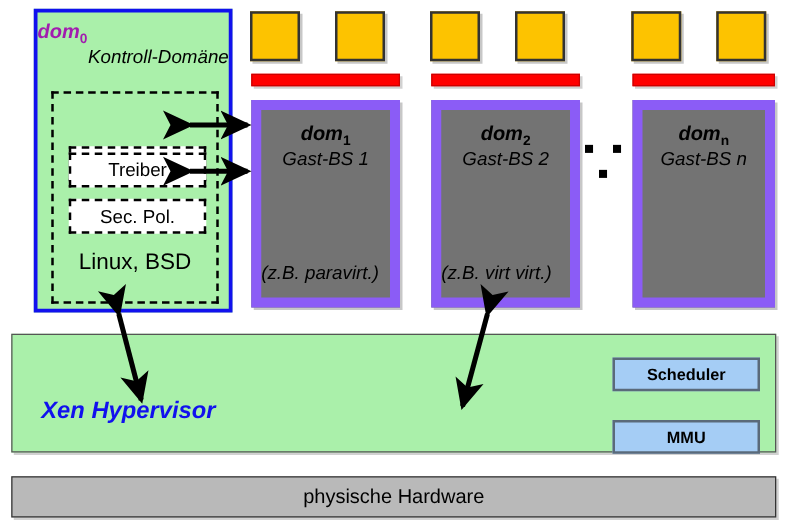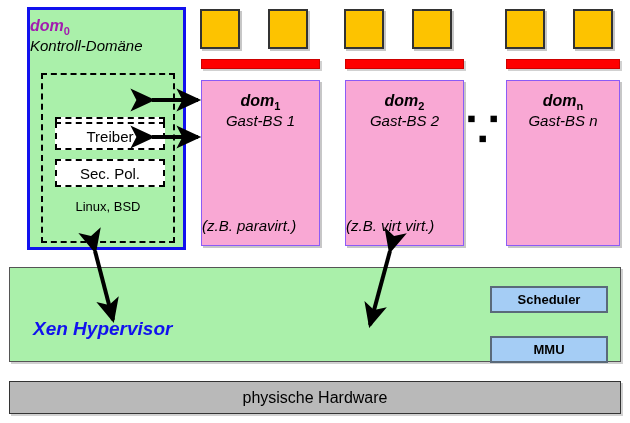--- a/index.html
+++ b/index.html
@@ -34,21 +34,21 @@
     line-height: 19px;
   }
   .dom0-title .sub {
     font-size: 11px;
     font-weight: bold;
     font-style: normal;
     vertical-align: sub;
   }
   .dom0-subtitle {
     position: absolute; left: 0; top: 26px; width: 100%;
-    text-align: left;
+    text-align: right;
     font-size: 15px;
     font-style: italic;
     color: #000;
     line-height: 19px;
   }
   .dashed-outer {
     left: 11px; top: 63px; width: 134px; height: 170px;
     border: 2px dashed #000;
     background: transparent;
   }
@@ -58,41 +58,41 @@
     border: 2px dashed #000;
     display: flex; align-items: center; justify-content: center;
     font-size: 15px; color: #000;
   }
   .dashed-inner.i1 { top: 10px; margin-top: 32px; }
   .dashed-inner.i2 { top: 47px; }
   .dashed-inner.i3 { top: 84px; }
   .linux-label {
     left: 0; top: 124px; width: 100%;
     text-align: center;
-    font-size: 13px; color: #000;
+    font-size: 18px; color: #000;
   }
 
   
   .orange-box {
     width: 40px; height: 40px;
     top: 9px;
     background: #fdc300;
     border: 2px solid #333333;
     box-shadow: 2px 2px 0 rgba(0,0,0,0.22);
   }
   .red-bar {
     top: 59px; height: 10px;
     background: #ff0000;
     border: 1px solid #cc0000;
     box-shadow: 2px 2px 0 rgba(0,0,0,0.18);
   }
   .dom-box {
     top: 80px; height: 166px;
-    background: #f9a8d4;
-    border: 1px solid #8b5cf6;
+    background: #737373;
+    border: 8px solid #8b5cf6;
     box-shadow: 2px 2px 0 rgba(0,0,0,0.22);
   }
   .dom-name {
     position: absolute; left: 0; top: 10px; width: 100%;
     text-align: center; font-size: 16px; font-weight: bold;
     font-style: italic; color: #000; line-height: 19px;
   }
   .dom-name .sub {
     font-size: 11px; font-weight: bold; font-style: normal; vertical-align: sub;
   }

